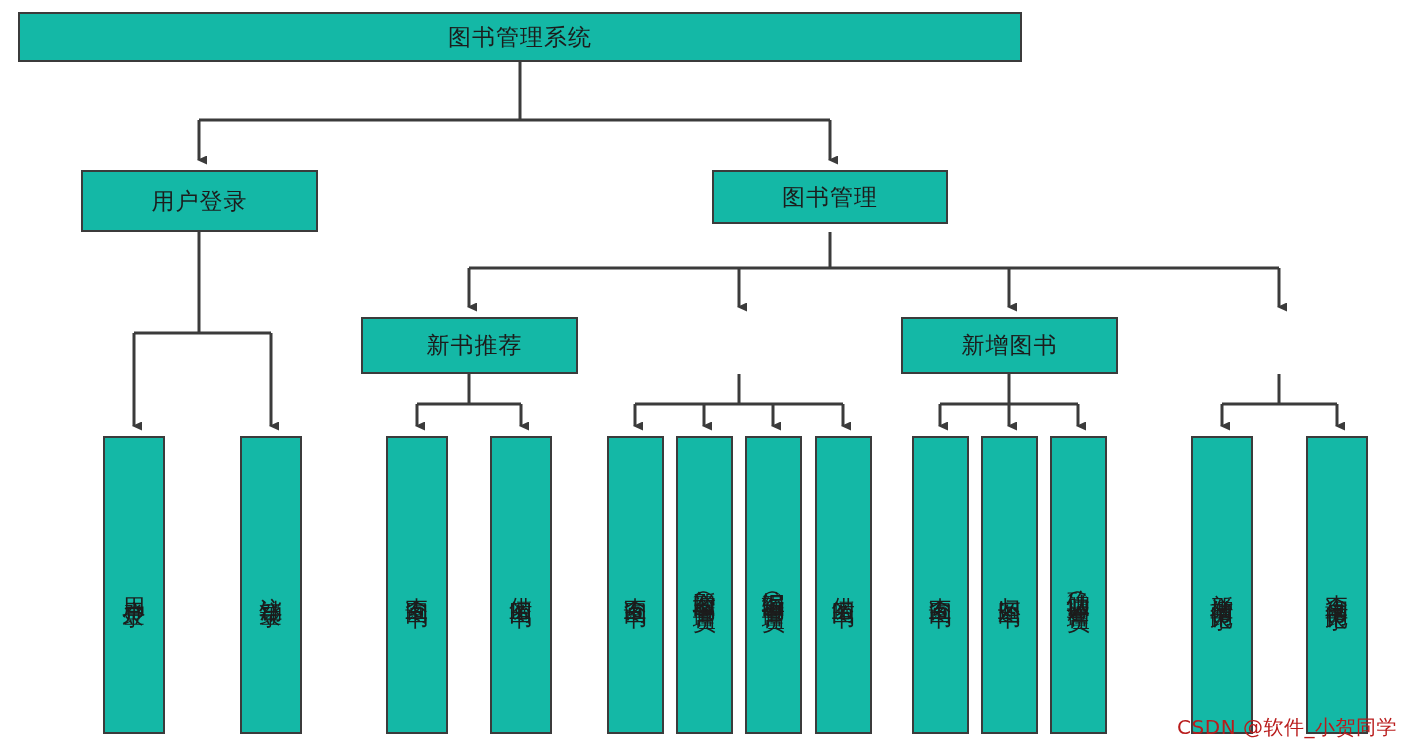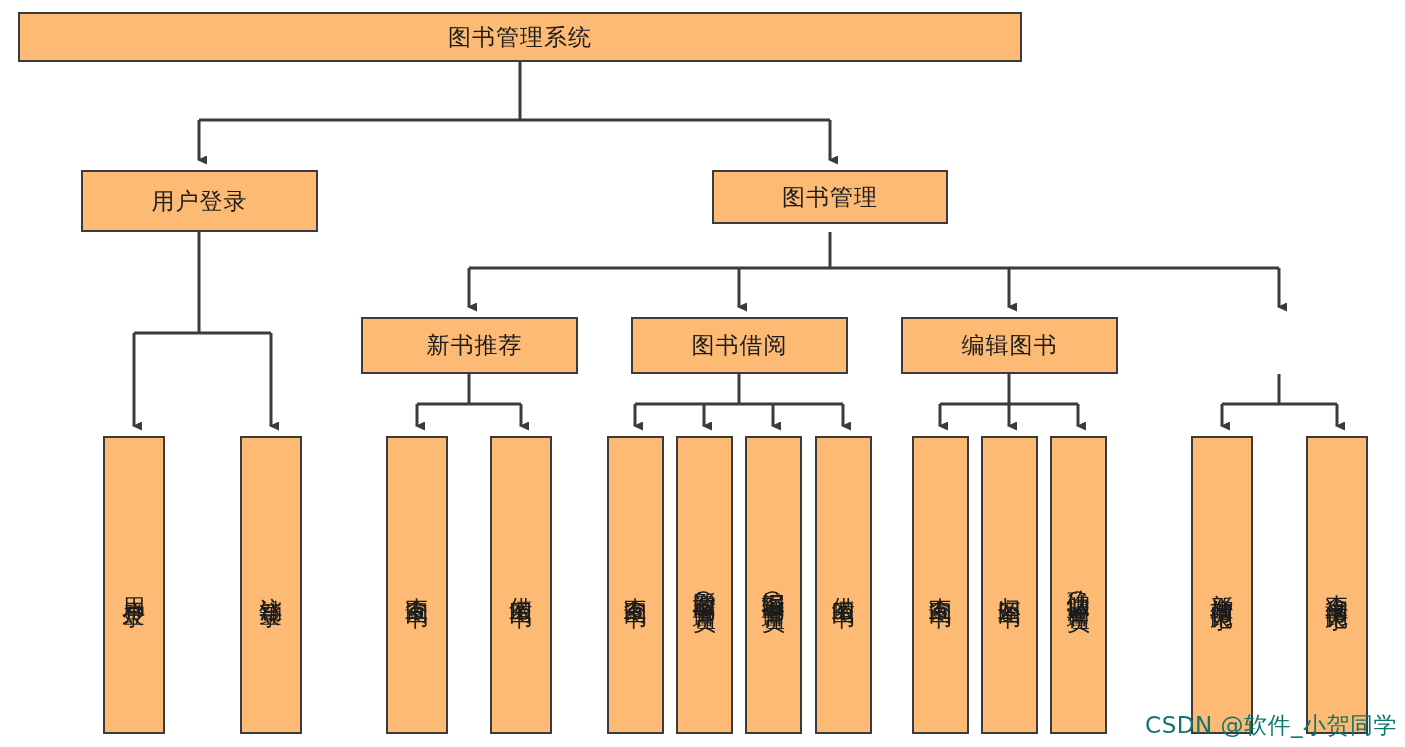--- a/index.html
+++ b/index.html
@@ -21,21 +21,21 @@
     position: absolute;
     left: 0;
     top: 0;
     width: 1405px;
     height: 747px;
     pointer-events: none;
   }
   .node {
     position: absolute;
     box-sizing: border-box;
-    background: #fdba74;
+    background: #14b8a6;
     border: 2px solid #3b3b3b;
     display: flex;
     align-items: center;
     justify-content: center;
     color: #1c1c1c;
   }
   .node.horiz .label {
     font-size: 23px;
     line-height: 1.15;
     letter-spacing: 1px;
@@ -52,22 +52,22 @@
     font-size: 23px;
     line-height: 1.5;
     letter-spacing: 3px;
     white-space: nowrap;
     max-height: 100%;
   }
   #watermark {
     position: absolute;
     right: 8px;
     bottom: 6px;
-    font-size: 23px;
-    color: #0f766e;
+    font-size: 20px;
+    color: #b91c1c;
     letter-spacing: 0.5px;
     white-space: nowrap;
     z-index: 5;
   }
 </style>
 </head>
 <body>
 
 <div id="canvas">
 
@@ -133,26 +133,23 @@
   </div>
 
   <div class="node horiz" style="left:712px; top:170px; width:236px; height:54px;">
     <span class="label">图书管理</span>
   </div>
 
   <div class="node horiz" style="left:361px; top:317px; width:217px; height:57px;padding-left:10px;">
     <span class="label">新书推荐</span>
   </div>
 
-  <div class="node horiz" style="left:631px; top:317px; width:217px; height:57px;">
-    <span class="label">图书借阅</span>
-  </div>
 
   <div class="node horiz" style="left:901px; top:317px; width:217px; height:57px;">
-    <span class="label">编辑图书</span>
+    <span class="label">新增图书</span>
   </div>
 
 
   <div class="node vert" style="left:103px; top:436px; width:62px; height:298px;">
     <span class="label">用户登录</span>
   </div>
 
   <div class="node vert" style="left:240px; top:436px; width:62px; height:298px;">
     <span class="label">注销登录</span>
   </div>

